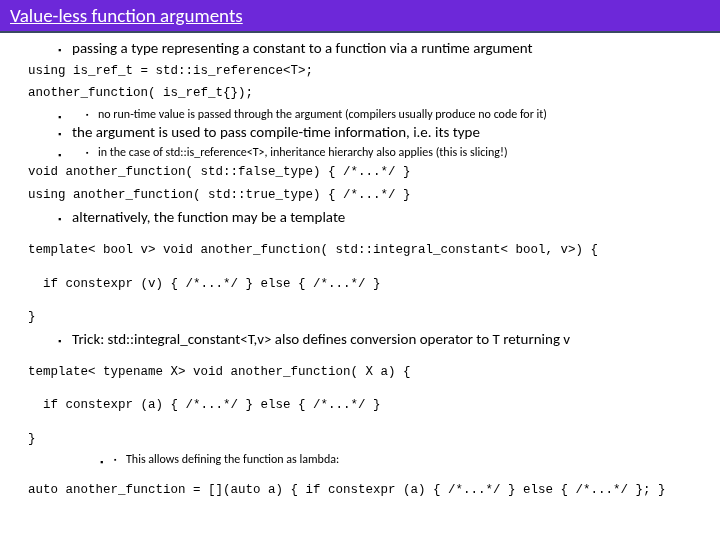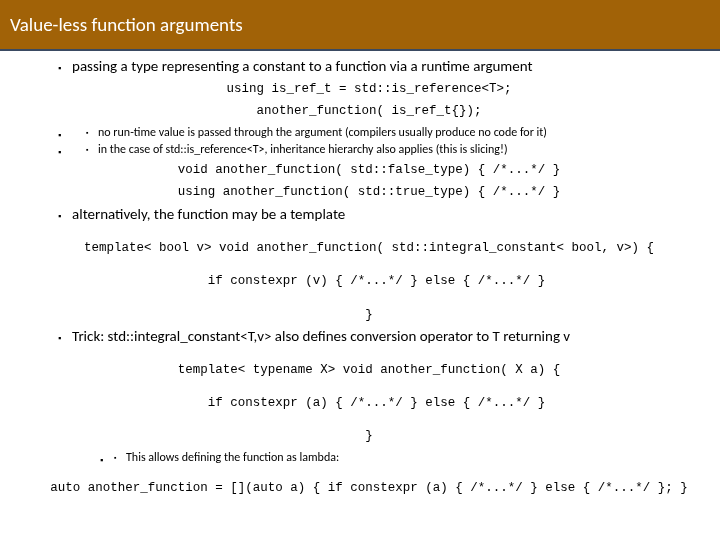--- a/index.html
+++ b/index.html
@@ -4,44 +4,44 @@
 <style>
   * { margin: 0; padding: 0; box-sizing: border-box; }
   body {
     width: 720px;
     height: 540px;
     font-family: Calibri, Arial, sans-serif;
     background: #fff;
     overflow: hidden;
   }
   .title-bar {
-    background: #a16207;
+    background: #6d28d9;
     color: #fff;
-    padding: 13px 10px;
+    padding: 4px 10px;
     font-size: 19px;
     font-weight: 400;
     border-bottom: 2px solid #3a4a62;
+    text-decoration: underline;
   }
   .content {
     padding: 6px 10px 4px 10px;
   }
   ul { list-style: none; }
   .lvl1 { margin-left: 48px; }
   .lvl1 > li { position: relative; padding-left: 14px; font-size: 15px; line-height: 1.3; margin-bottom: 1px; }
   .lvl1 > li::before { content: "▪"; position: absolute; left: 0; font-size: 9px; top: 5px; }
   .lvl2 { margin-left: 14px; }
   .lvl2 > li { position: relative; padding-left: 12px; font-size: 12px; line-height: 1.35; }
   .lvl2 > li::before { content: "▪"; position: absolute; left: 0; font-size: 7px; top: 4px; }
   .code {
     font-family: Consolas, "Courier New", monospace;
     font-size: 12.5px;
     line-height: 1.55;
     margin: 3px 0 3px 18px;
     white-space: pre;
-    text-align: center;
   }
   .tight { margin-top: 14px; margin-bottom: 2px; }
 </style>
 </head>
 <body>
 
 <div class="title-bar">Value-less function arguments</div>
 
 <div class="content">
 
@@ -51,20 +51,21 @@
 
   <div class="code">using is_ref_t = std::is_reference&lt;T&gt;;</div>
   <div class="code">another_function( is_ref_t{});</div>
 
   <ul class="lvl1">
     <li>
       <ul class="lvl2">
         <li>no run-time value is passed through the argument (compilers usually produce no code for it)</li>
       </ul>
     </li>
+    <li>the argument is used to pass compile-time information, i.e. its type</li>
     <li>
       <ul class="lvl2">
         <li>in the case of std::is_reference&lt;T&gt;, inheritance hierarchy also applies (this is slicing!)</li>
       </ul>
     </li>
   </ul>
 
   <div class="code">void another_function( std::false_type) { /*...*/ }</div>
   <div class="code">using another_function( std::true_type) { /*...*/ }</div>
 

